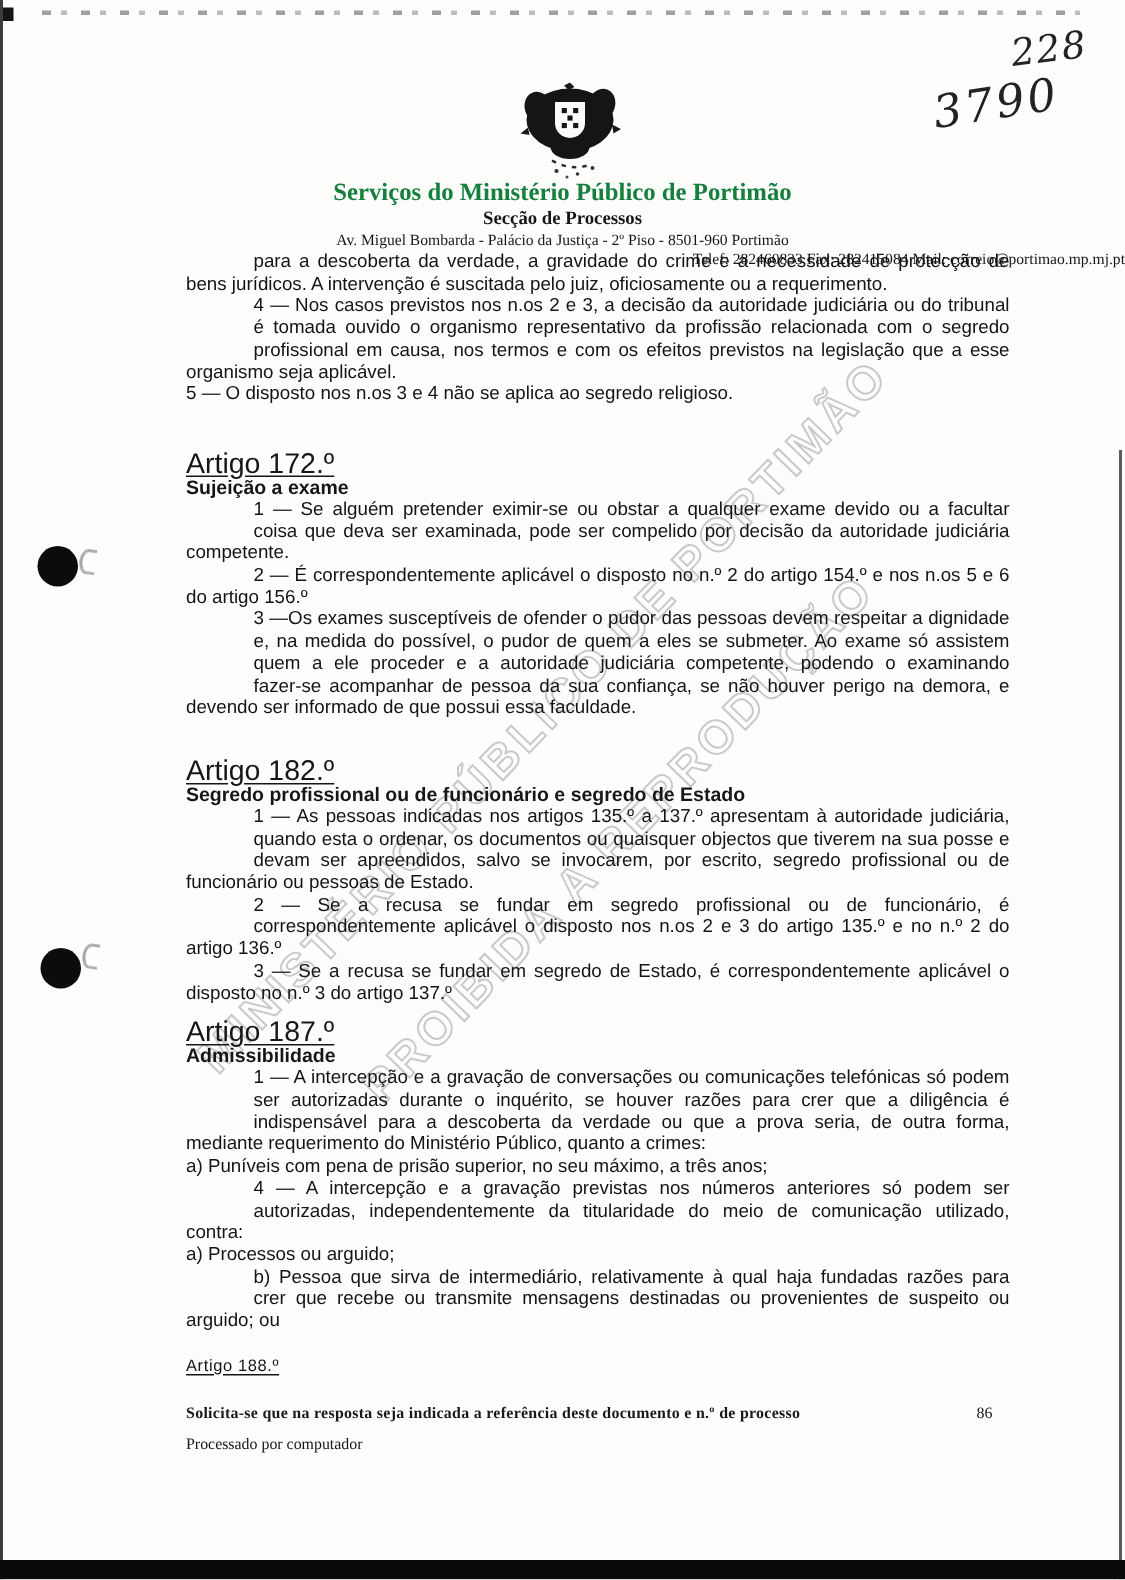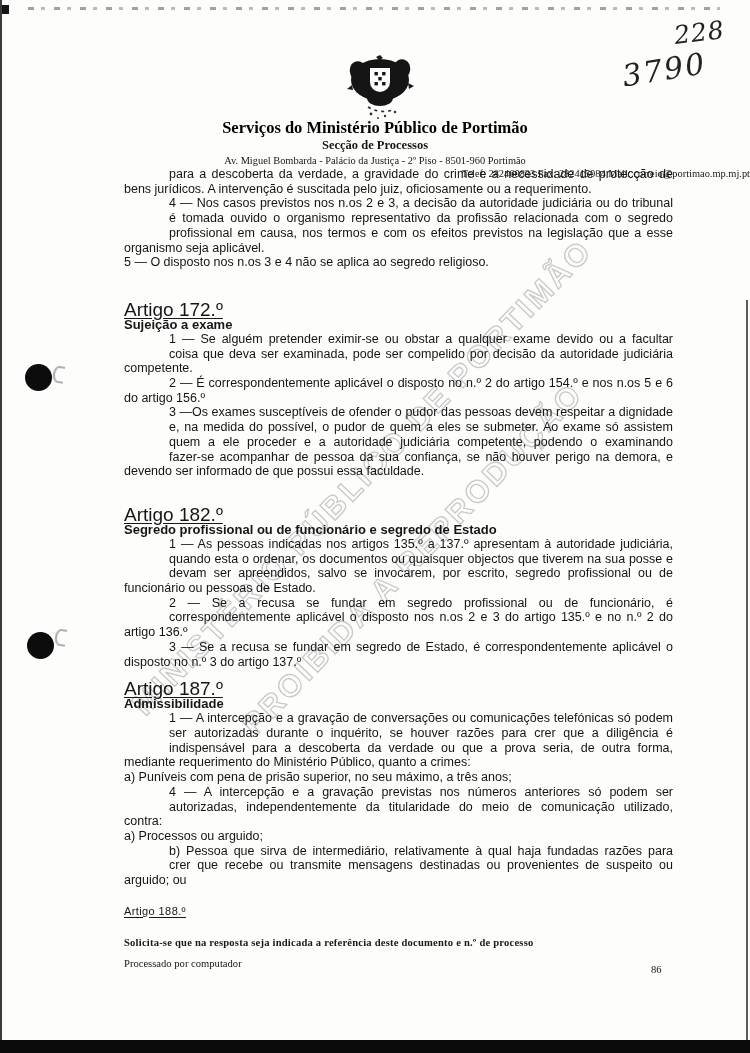--- a/index.html
+++ b/index.html
@@ -19,41 +19,41 @@
     filter:blur(.4px);transform:rotate(8deg);opacity:.8;}
   .smudge-1{left:53px;top:366px;} .smudge-2{left:55px;top:629px;}
   
   .handwriting{position:absolute;font-family:"DejaVu Serif",serif;font-style:italic;color:#222;z-index:4;}
   .hw-top{left:674px;top:18px;font-size:25px;transform:rotate(-7deg);letter-spacing:1px;}
   .hw-bottom{left:622px;top:52px;font-size:30px;transform:rotate(-9deg);letter-spacing:2px;}
   
   .crest{position:absolute;left:340px;top:55px;width:80px;height:66px;z-index:2;}
   
   .header{position:absolute;left:0;top:119px;width:750px;text-align:center;z-index:2;}
-  .org{font:bold 16.5px/17px "Liberation Serif",serif;color:#000000;}
+  .org{font:bold 16.5px/17px "Liberation Serif",serif;color:#15803d;}
   .sect{font:bold 12.5px/14px "Liberation Serif",serif;margin-top:2px;}
   .addr{font:10.4px/11.5px "Liberation Serif",serif;margin-top:3px;}
   .cont{font:10.4px/11.5px "Liberation Serif",serif;margin-top:1px;text-align:right;}
   
   .watermark{position:absolute;white-space:nowrap;z-index:1;transform-origin:0 50%;
     transform:rotate(-46deg);font:bold 31px "Liberation Sans",sans-serif;letter-spacing:3px;
     color:transparent;-webkit-text-stroke:1.3px #c0c0c0;opacity:.85;}
   .wm-1{left:138px;top:692px;} .wm-2{left:248px;top:712px;}
   
   .doc-body{position:absolute;left:124px;top:167px;width:549px;z-index:3;}
   .bline{font-size:12.5px;line-height:14.7px;color:#141414;}
   .just{text-align:justify;text-align-last:justify;padding-left:45px;}
   .heading{font-size:19px;line-height:15px;text-decoration:underline;text-underline-offset:2px;}
   .heading-large{font-size:11px;line-height:19px;letter-spacing:.4px;}
   .subheading{font-size:13px;line-height:15px;font-weight:bold;}
   
   .footer{position:absolute;left:124px;top:936px;width:549px;z-index:3;}
   .foot-note{font:bold 10.6px/13px "Liberation Serif",serif;color:#191919;letter-spacing:.2px;}
   .foot-proc{font:10.6px/13px "Liberation Serif",serif;margin-top:8px;}
-  .pagenum{position:absolute;left:651px;top:964px;font:10.6px/12px "Liberation Serif",serif;z-index:3;}
+  .pagenum{position:absolute;left:651px;top:937px;font:10.6px/12px "Liberation Serif",serif;z-index:3;}
 </style>
 </head>
 <body>
 
 <div class="sheet">
 
   <div class="top-noise"></div>
   <div class="corner-mark"></div>
   <div class="left-edge"></div>
   <div class="right-edge"></div>

